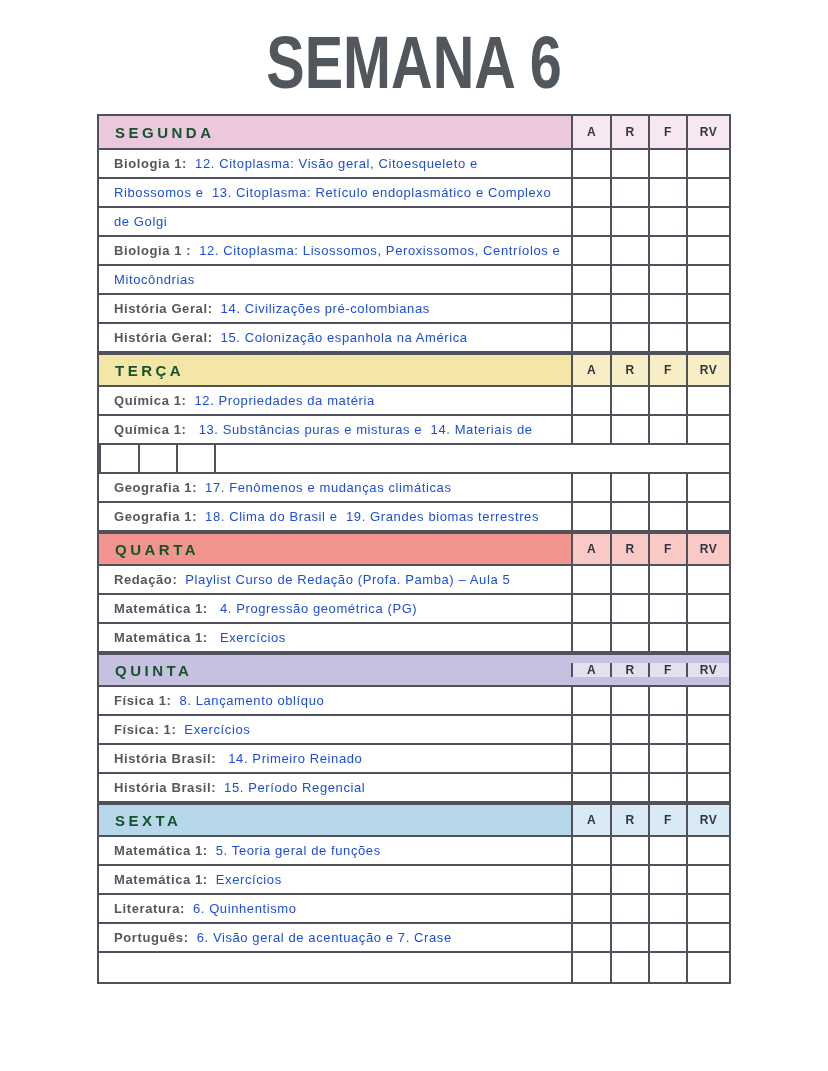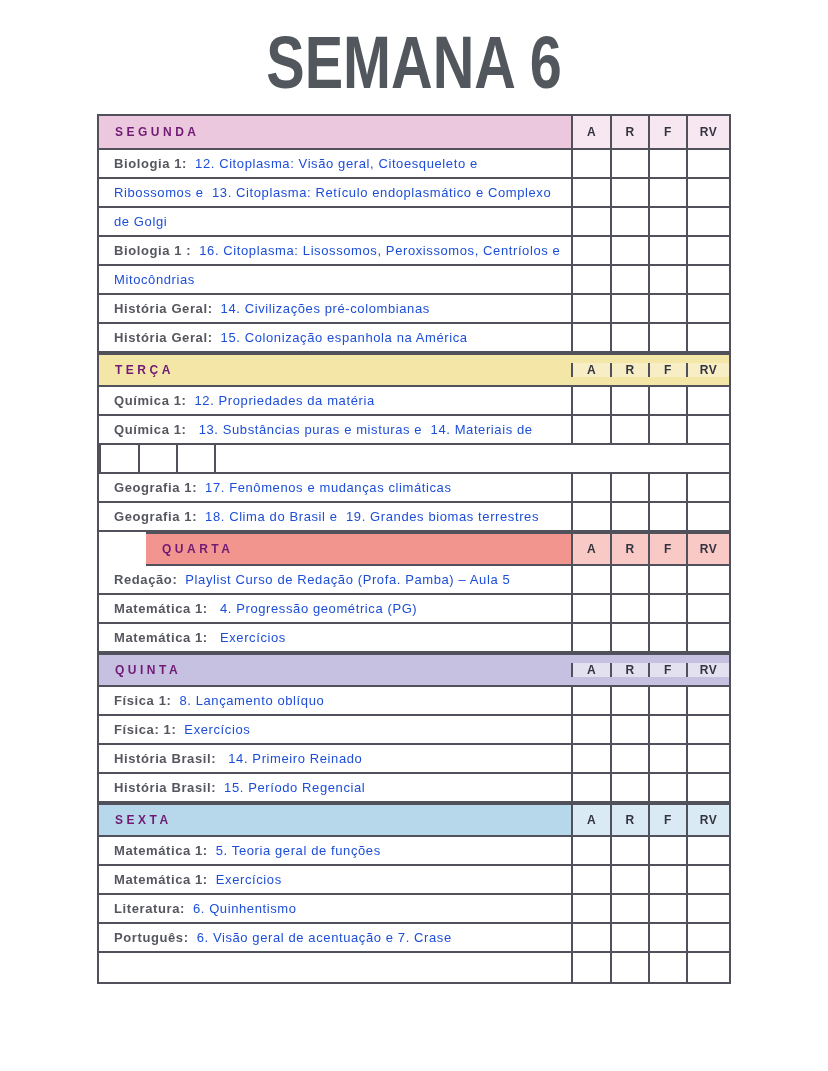--- a/index.html
+++ b/index.html
@@ -39,23 +39,23 @@
   .section-header-row { height: 34px; border-top: 2px solid #50515a; }
   .schedule > .section-header-row:first-child { border-top: none; }
   .schedule > :last-child { border-bottom: none; }
   .data-row { height: 29px; background: #ffffff; }
   .day-label-cell {
     flex: 1;
     display: flex;
     align-items: center;
     padding-left: 16px;
     font-weight: bold;
-    font-size: 12px;
+    font-size: 15px;
     letter-spacing: 3.5px;
-    color: #701a75;
+    color: #14532d;
   }
   .check-col {
     border-left: 2px solid #50515a;
     display: flex;
     align-items: center;
     justify-content: center;
     flex: 0 0 auto;
   }
   .col-a { width: 39px; }
   .col-r { width: 38px; }
@@ -131,21 +131,21 @@
           <span class="lesson">de Golgi</span>
         </div>
         <div class="check-col check-cell col-a"></div>
         <div class="check-col check-cell col-r"></div>
         <div class="check-col check-cell col-f"></div>
         <div class="check-col check-cell col-rv"></div>
       </div>
       <div class="data-row">
         <div class="desc-cell">
           <span class="subject">Biologia 1 :</span>
-          <span class="lesson">16. Citoplasma: Lisossomos, Peroxissomos, Centríolos e</span>
+          <span class="lesson">12. Citoplasma: Lisossomos, Peroxissomos, Centríolos e</span>
         </div>
         <div class="check-col check-cell col-a"></div>
         <div class="check-col check-cell col-r"></div>
         <div class="check-col check-cell col-f"></div>
         <div class="check-col check-cell col-rv"></div>
       </div>
       <div class="data-row">
         <div class="desc-cell">
           <span class="subject"></span>
           <span class="lesson">Mitocôndrias</span>
@@ -168,21 +168,21 @@
       <div class="data-row">
         <div class="desc-cell">
           <span class="subject">História Geral:</span>
           <span class="lesson">15. Colonização espanhola na América</span>
         </div>
         <div class="check-col check-cell col-a"></div>
         <div class="check-col check-cell col-r"></div>
         <div class="check-col check-cell col-f"></div>
         <div class="check-col check-cell col-rv"></div>
       </div>
-      <div class="section-header-row" style="background: rgb(244, 230, 167); align-items: center;">
+      <div class="section-header-row" style="background: rgb(244, 230, 167);">
         <span class="day-label-cell">TERÇA</span>
         <div class="check-col header-check col-a" style="background: rgb(247, 238, 198);">A</div>
         <div class="check-col header-check col-r" style="background: rgb(247, 238, 198);">R</div>
         <div class="check-col header-check col-f" style="background: rgb(247, 238, 198);">F</div>
         <div class="check-col header-check col-rv" style="background: rgb(247, 238, 198);">RV</div>
       </div>
       <div class="data-row">
         <div class="desc-cell">
           <span class="subject">Química 1:</span>
           <span class="lesson">12. Propriedades da matéria</span>
@@ -221,21 +221,21 @@
       <div class="data-row">
         <div class="desc-cell">
           <span class="subject">Geografia 1:</span>
           <span class="lesson">18. Clima do Brasil e  19. Grandes biomas terrestres</span>
         </div>
         <div class="check-col check-cell col-a"></div>
         <div class="check-col check-cell col-r"></div>
         <div class="check-col check-cell col-f"></div>
         <div class="check-col check-cell col-rv"></div>
       </div>
-      <div class="section-header-row" style="background: rgb(241, 149, 142); margin-left: 47px;">
+      <div class="section-header-row" style="background: rgb(241, 149, 142);">
         <span class="day-label-cell">QUARTA</span>
         <div class="check-col header-check col-a" style="background: rgb(248, 201, 197);">A</div>
         <div class="check-col header-check col-r" style="background: rgb(248, 201, 197);">R</div>
         <div class="check-col header-check col-f" style="background: rgb(248, 201, 197);">F</div>
         <div class="check-col header-check col-rv" style="background: rgb(248, 201, 197);">RV</div>
       </div>
       <div class="data-row">
         <div class="desc-cell">
           <span class="subject">Redação:</span>
           <span class="lesson">Playlist Curso de Redação (Profa. Pamba) – Aula 5</span>

